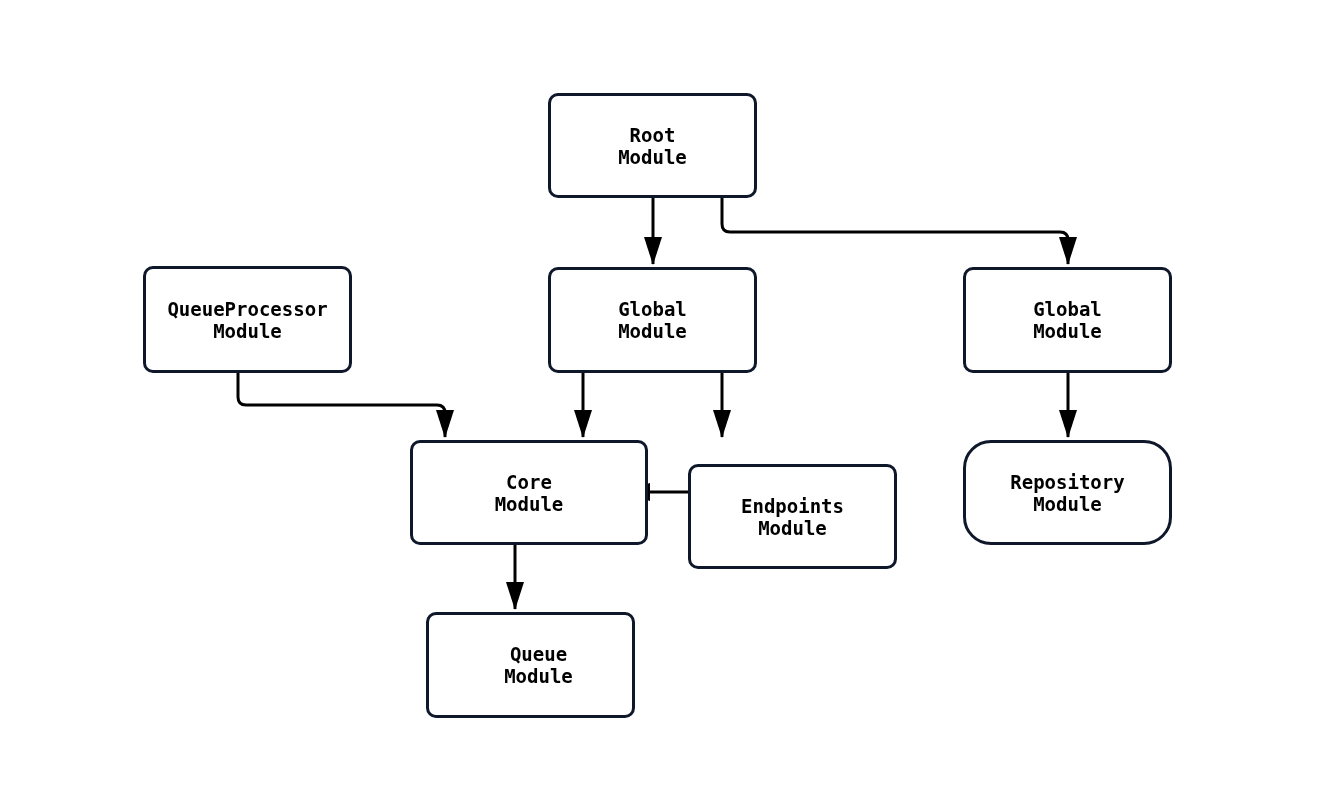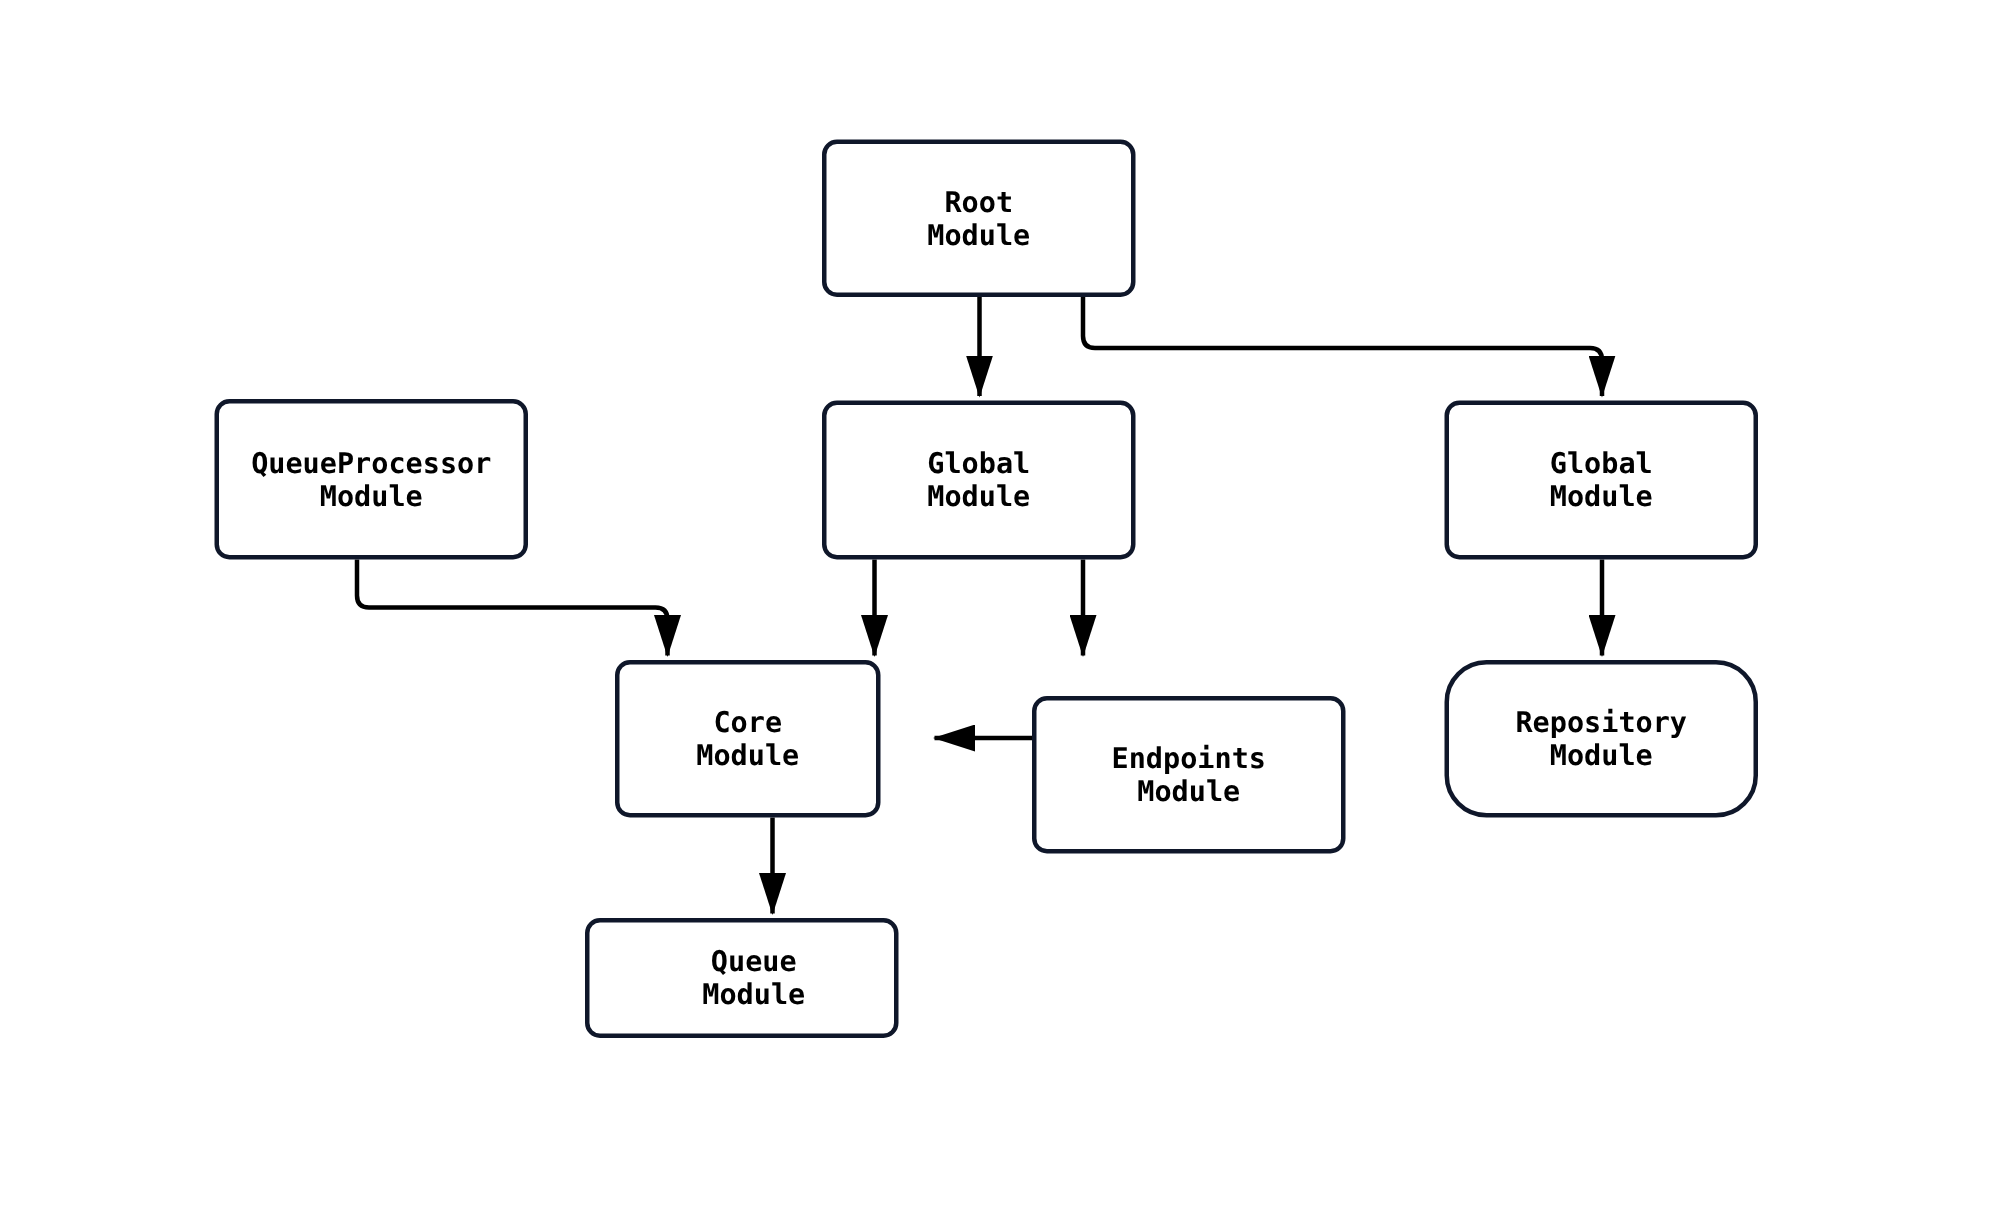--- a/index.html
+++ b/index.html
@@ -79,33 +79,33 @@
   <div class="node" style="left:548px; top:267px; width:209px; height:106px;">
     <span>Global</span>
     <span>Module</span>
   </div>
 
   <div class="node" style="left:963px; top:267px; width:209px; height:106px;">
     <span>Global</span>
     <span>Module</span>
   </div>
 
-  <div class="node" style="left:410px; top:440px; width:177px; height:105px;">
+  <div class="node" style="left:410px; top:440px; width:238px; height:105px;">
     <span>Core</span>
     <span>Module</span>
   </div>
 
   <div class="node" style="left:688px; top:464px; width:209px; height:105px;">
     <span>Endpoints</span>
     <span>Module</span>
   </div>
 
   <div class="node" style="left:963px; top:440px; width:209px; height:105px;border-radius:28px;">
     <span>Repository</span>
     <span>Module</span>
   </div>
 
-  <div class="node" style="left:390px; top:612px; width:209px; height:80px;padding-left:16px;">
+  <div class="node" style="left:426px; top:612px; width:209px; height:106px;padding-left:16px;">
     <span>Queue</span>
     <span>Module</span>
   </div>
 
 </div>
 
 </body></html>

